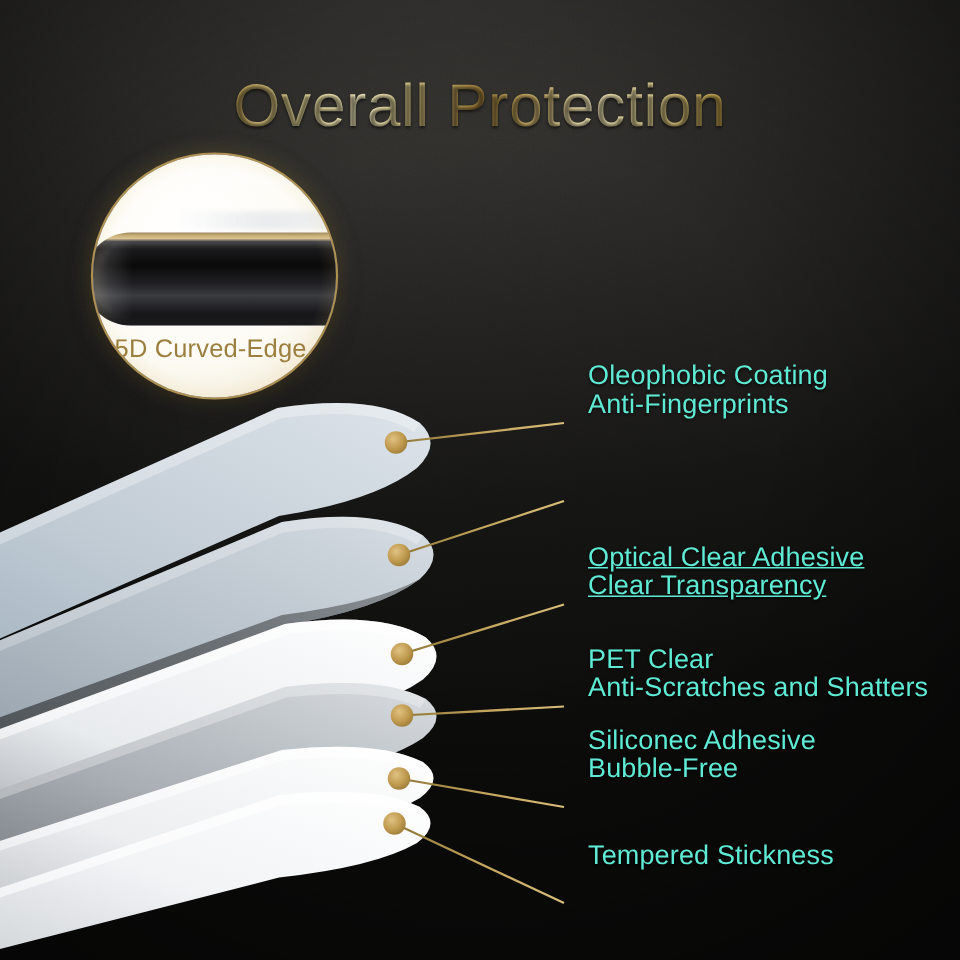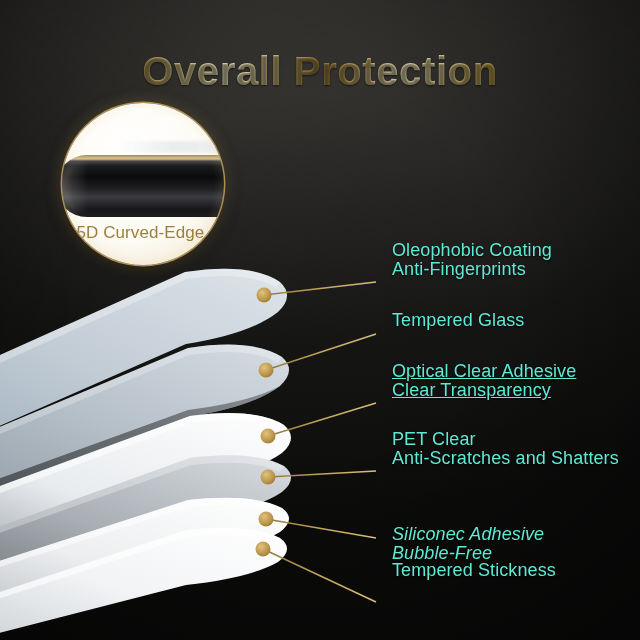--- a/index.html
+++ b/index.html
@@ -29,21 +29,21 @@
   }
   
   .title-wrap{
     position:absolute;left:0;right:0;top:24px;
     text-align:center;
     pointer-events:none;
   }
   .title{
     display:inline-block;
     font-size:40px;
-    font-weight:bold;
+    font-weight:normal;
     letter-spacing:.6px;
     line-height:1;
     background:linear-gradient(100deg,#b79a52 0%,#e9dca0 16%,#f5ecc2 27%,#d8c27c 38%,#a3813a 50%,#cdb068 60%,#f3e8bb 72%,#e3d295 84%,#b9983f 100%);
     -webkit-background-clip:text;
     background-clip:text;
     color:transparent;
     text-shadow:0 1px 2px rgba(0,0,0,.55);
   }
   
   .inset{
@@ -257,35 +257,32 @@
       <circle cx="266" cy="519" r="7.5" fill="url(#gDot)"></circle>
       <circle cx="263" cy="549" r="7.5" fill="url(#gDot)"></circle>
     </g>
   </svg>
 
   <div class="label" style="left:392px;top:241px;">
     <span class="ln">Oleophobic Coating</span>
     <span class="ln">Anti-Fingerprints</span>
   </div>
 
-  <div class="label" style="left:392px;top:311px;">
-    <span class="ln">Tempered Glass</span>
-  </div>
 
   <div class="label" style="left:392px;top:362px;text-decoration:underline;">
     <span class="ln">Optical Clear Adhesive</span>
     <span class="ln">Clear Transparency</span>
   </div>
 
   <div class="label" style="left:392px;top:430px;">
     <span class="ln">PET Clear</span>
     <span class="ln">Anti-Scratches and Shatters</span>
   </div>
 
-  <div class="label" style="left:392px;top:525px;font-style:italic;">
+  <div class="label" style="left:392px;top:484px;">
     <span class="ln">Siliconec Adhesive</span>
     <span class="ln">Bubble-Free</span>
   </div>
 
   <div class="label" style="left:392px;top:561px;">
     <span class="ln">Tempered Stickness</span>
   </div>
 
 </div>
 

